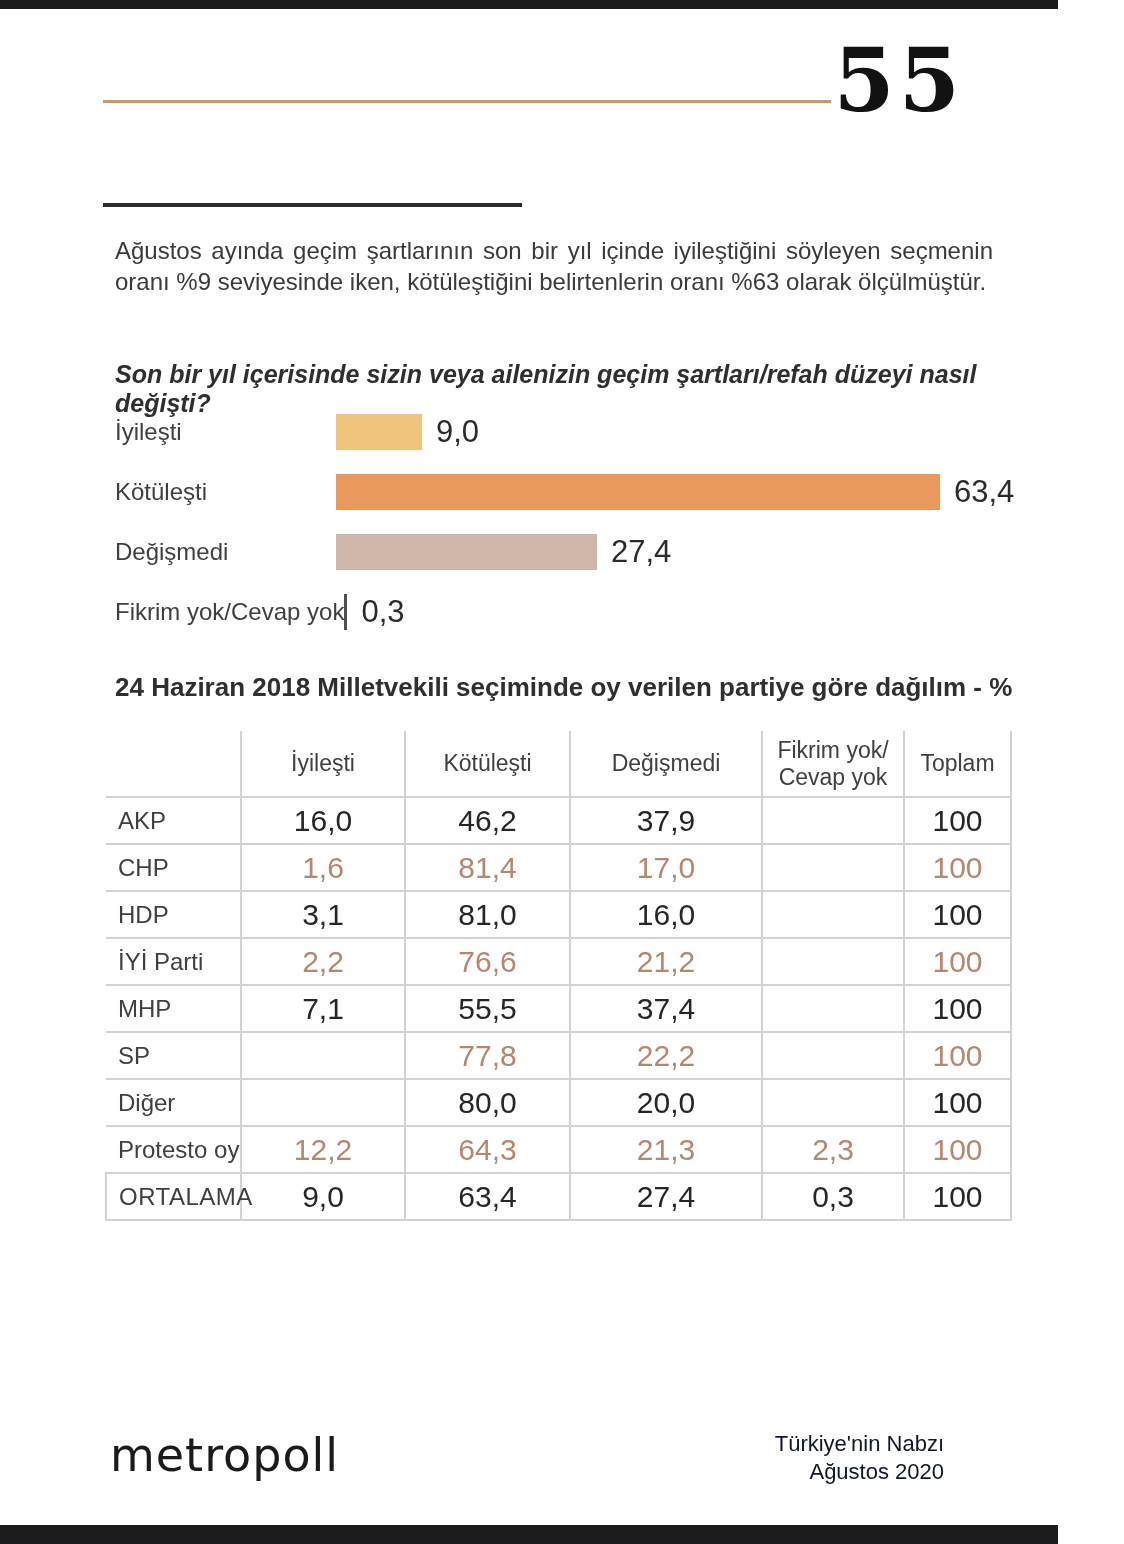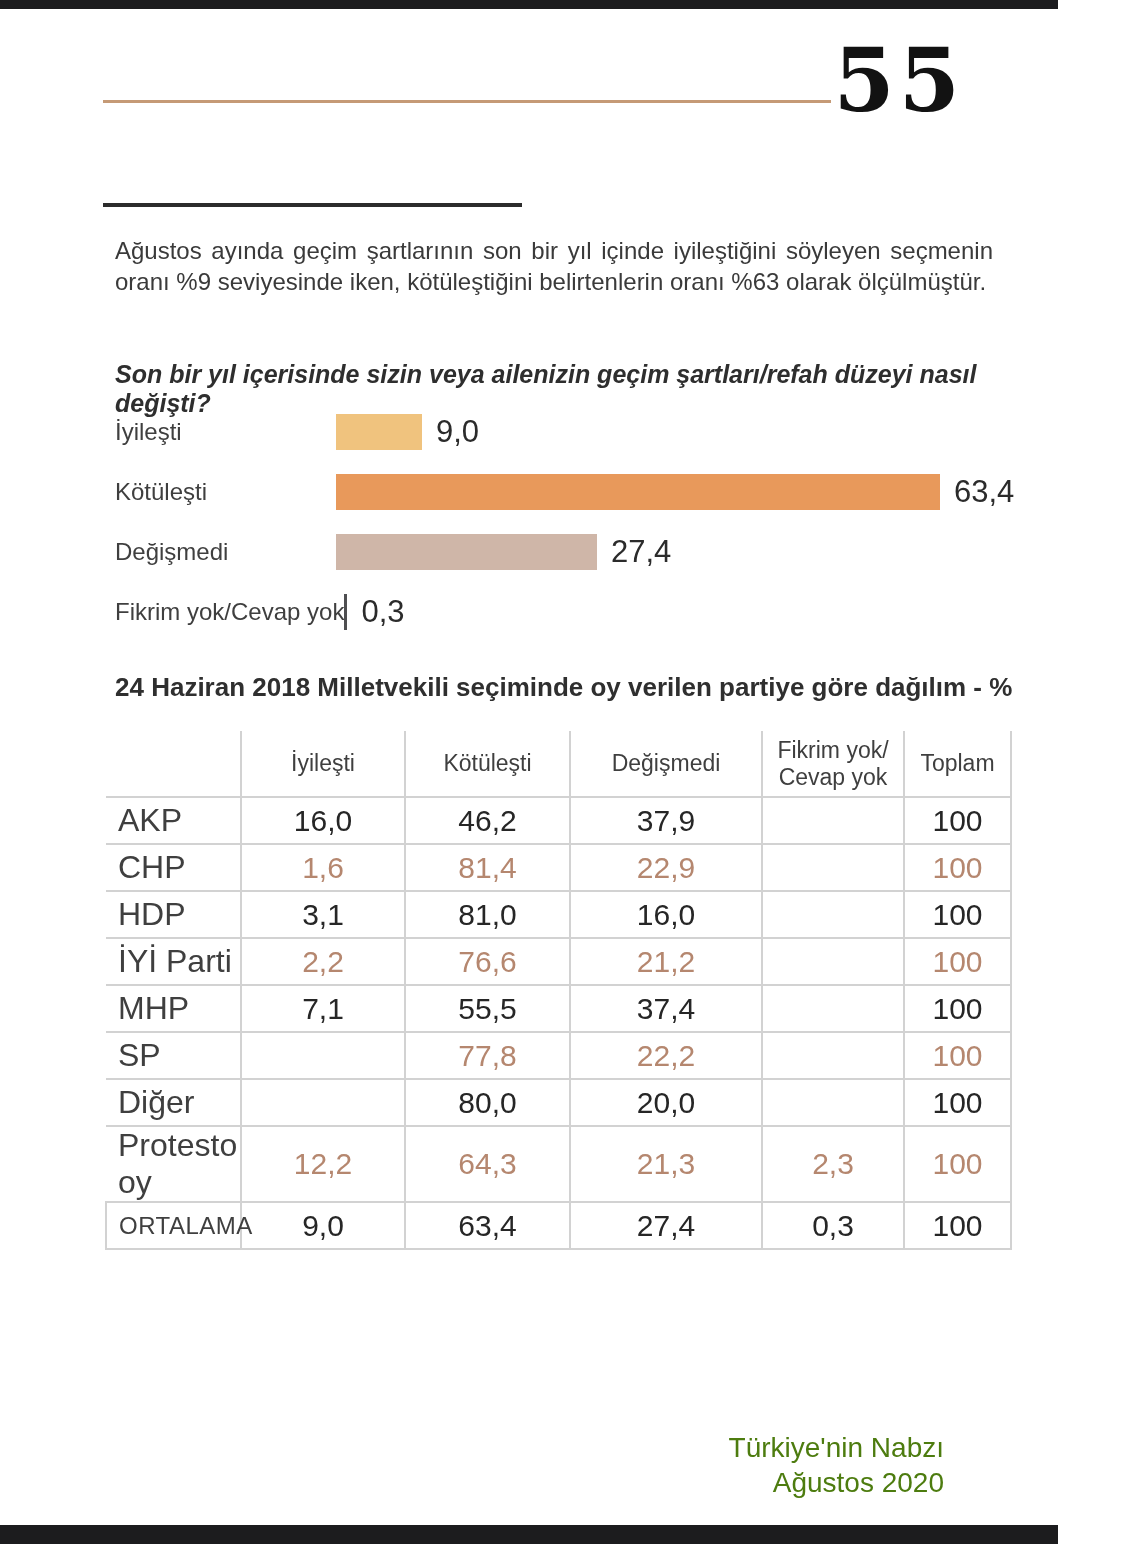--- a/index.html
+++ b/index.html
@@ -31,28 +31,28 @@
 
   table.party{position:absolute;left:105px;top:731px;width:905px;border-collapse:collapse;table-layout:fixed;}
   .party th,.party td{border-left:2px solid #d2d2d2;padding:0;}
   .party th:first-child,.party td:first-child{border-left:none;}
   .party th:last-child,.party td:last-child{border-right:2px solid #d2d2d2;}
   .party thead th{height:65px;font-weight:normal;font-size:23px;color:#3f3f3f;
                   text-align:center;vertical-align:middle;white-space:pre-line;line-height:1.15;}
   .party tbody td{border-top:2px solid #d2d2d2;height:45px;font-size:30px;color:#262626;
                   text-align:center;vertical-align:middle;}
   .party tbody tr:last-child td{border-bottom:2px solid #d2d2d2;}
-  .party tbody td.label{font-size:32px;color:#3f3f3f;text-align:left;padding-left:12px;}
+  .party tbody td.label{font-size:24px;color:#3f3f3f;text-align:left;padding-left:12px;}
   .party tbody tr.tan td:not(.label){color:#b5876f;}
   .party tbody tr.average td.label{border-left:2px solid #d2d2d2;font-size:24px;letter-spacing:0.5px;}
 
   .footer-logo{position:absolute;left:110px;top:1432px;font-family:"DejaVu Sans",sans-serif;
                font-size:46px;line-height:1;color:#1b1b1b;letter-spacing:1px;}
   .footer-right{position:absolute;right:114px;top:1430px;text-align:right;
-                font-size:28px;line-height:1.25;color:#4d7c0f;}
+                font-size:22px;line-height:1.25;color:#0f172a;}
 </style>
 </head>
 <body>
 
 <div class="page">
   <div class="top-bar"></div>
 
   <div class="page-number">55</div>
   <div class="rule-tan"></div>
   <div class="title-underline"></div>
@@ -111,21 +111,21 @@
           <td>16,0</td>
           <td>46,2</td>
           <td>37,9</td>
           <td></td>
           <td>100</td>
         </tr>
         <tr class="tan">
           <td class="label">CHP</td>
           <td>1,6</td>
           <td>81,4</td>
-          <td>22,9</td>
+          <td>17,0</td>
           <td></td>
           <td>100</td>
         </tr>
         <tr>
           <td class="label">HDP</td>
           <td>3,1</td>
           <td>81,0</td>
           <td>16,0</td>
           <td></td>
           <td>100</td>
@@ -174,19 +174,20 @@
           <td class="label">ORTALAMA</td>
           <td>9,0</td>
           <td>63,4</td>
           <td>27,4</td>
           <td>0,3</td>
           <td>100</td>
         </tr>
       </tbody>
   </table>
 
+  <div class="footer-logo">metropoll</div>
   <div class="footer-right">
     <div>Türkiye'nin Nabzı</div>
     <div>Ağustos 2020</div>
   </div>
 
   <div class="bottom-bar"></div>
 </div>
 
 </body></html>

